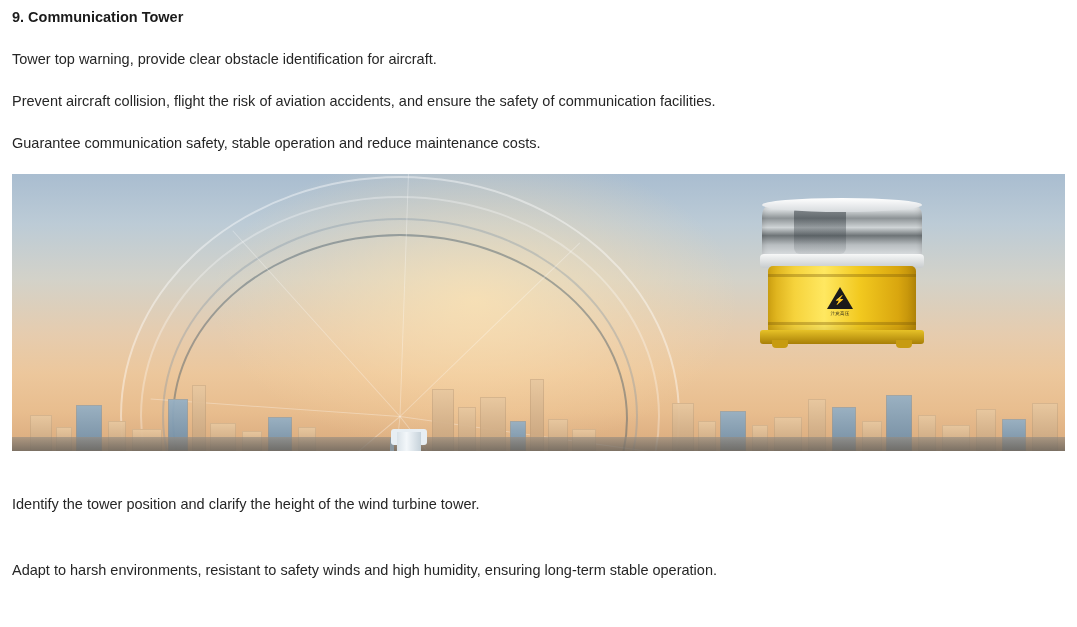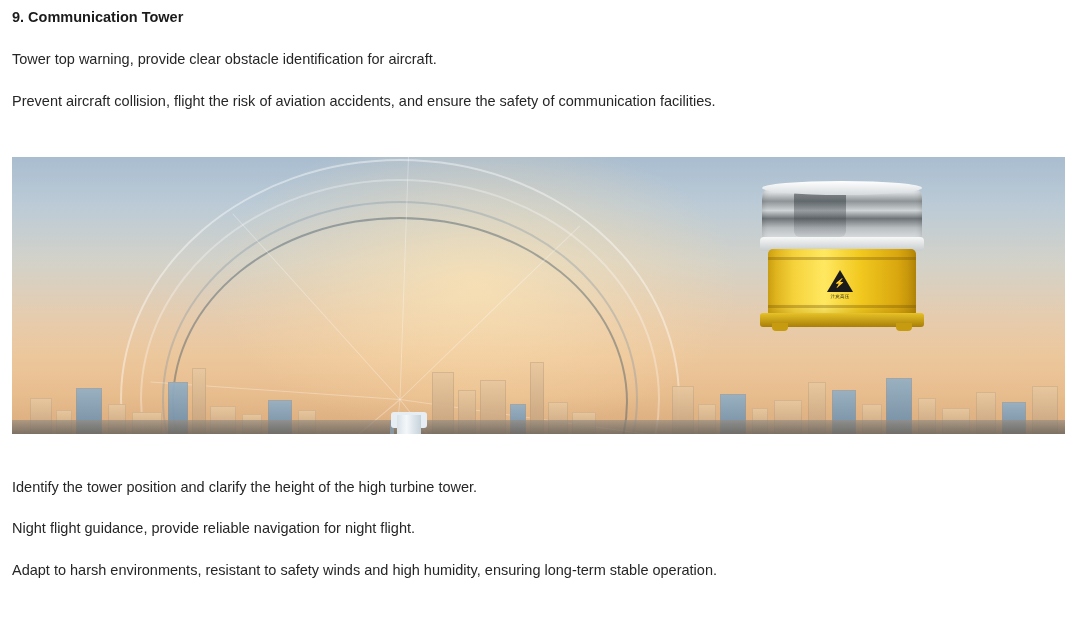--- a/index.html
+++ b/index.html
@@ -313,20 +313,21 @@
   <div class="spacer-26"></div>
 
   <div class="para">Tower top warning, provide clear obstacle identification for aircraft.</div>
 
   <div class="spacer-25"></div>
 
   <div class="para">Prevent aircraft collision, flight the risk of aviation accidents, and ensure the safety of communication facilities.</div>
 
   <div class="spacer-25"></div>
 
+  <div class="para">Guarantee communication safety, stable operation and reduce maintenance costs.</div>
 
   <div class="spacer-22"></div>
 
   <div class="figure">
 
     <div class="sun-glow"></div>
 
     <div class="ring outer"></div>
     <div class="ring inner"></div>
     <div class="ring inner2"></div>
@@ -408,23 +409,22 @@
       </div>
     </div>
 
   </div>
 
   <div class="spacer-19"></div>
 
 
   <div class="spacer-26"></div>
 
-  <div class="para">Identify the tower position and clarify the height of the high turbine tower.</div>
+  <div class="para">Identify the tower position and clarify the height of the wind turbine tower.</div>
 
   <div class="spacer-24"></div>
 
-  <div class="para">Night flight guidance, provide reliable navigation for night flight.</div>
 
   <div class="spacer-25"></div>
 
   <div class="para">Adapt to harsh environments, resistant to safety winds and high humidity, ensuring long-term stable operation.</div>
 
 </div>
 
 </body></html>

